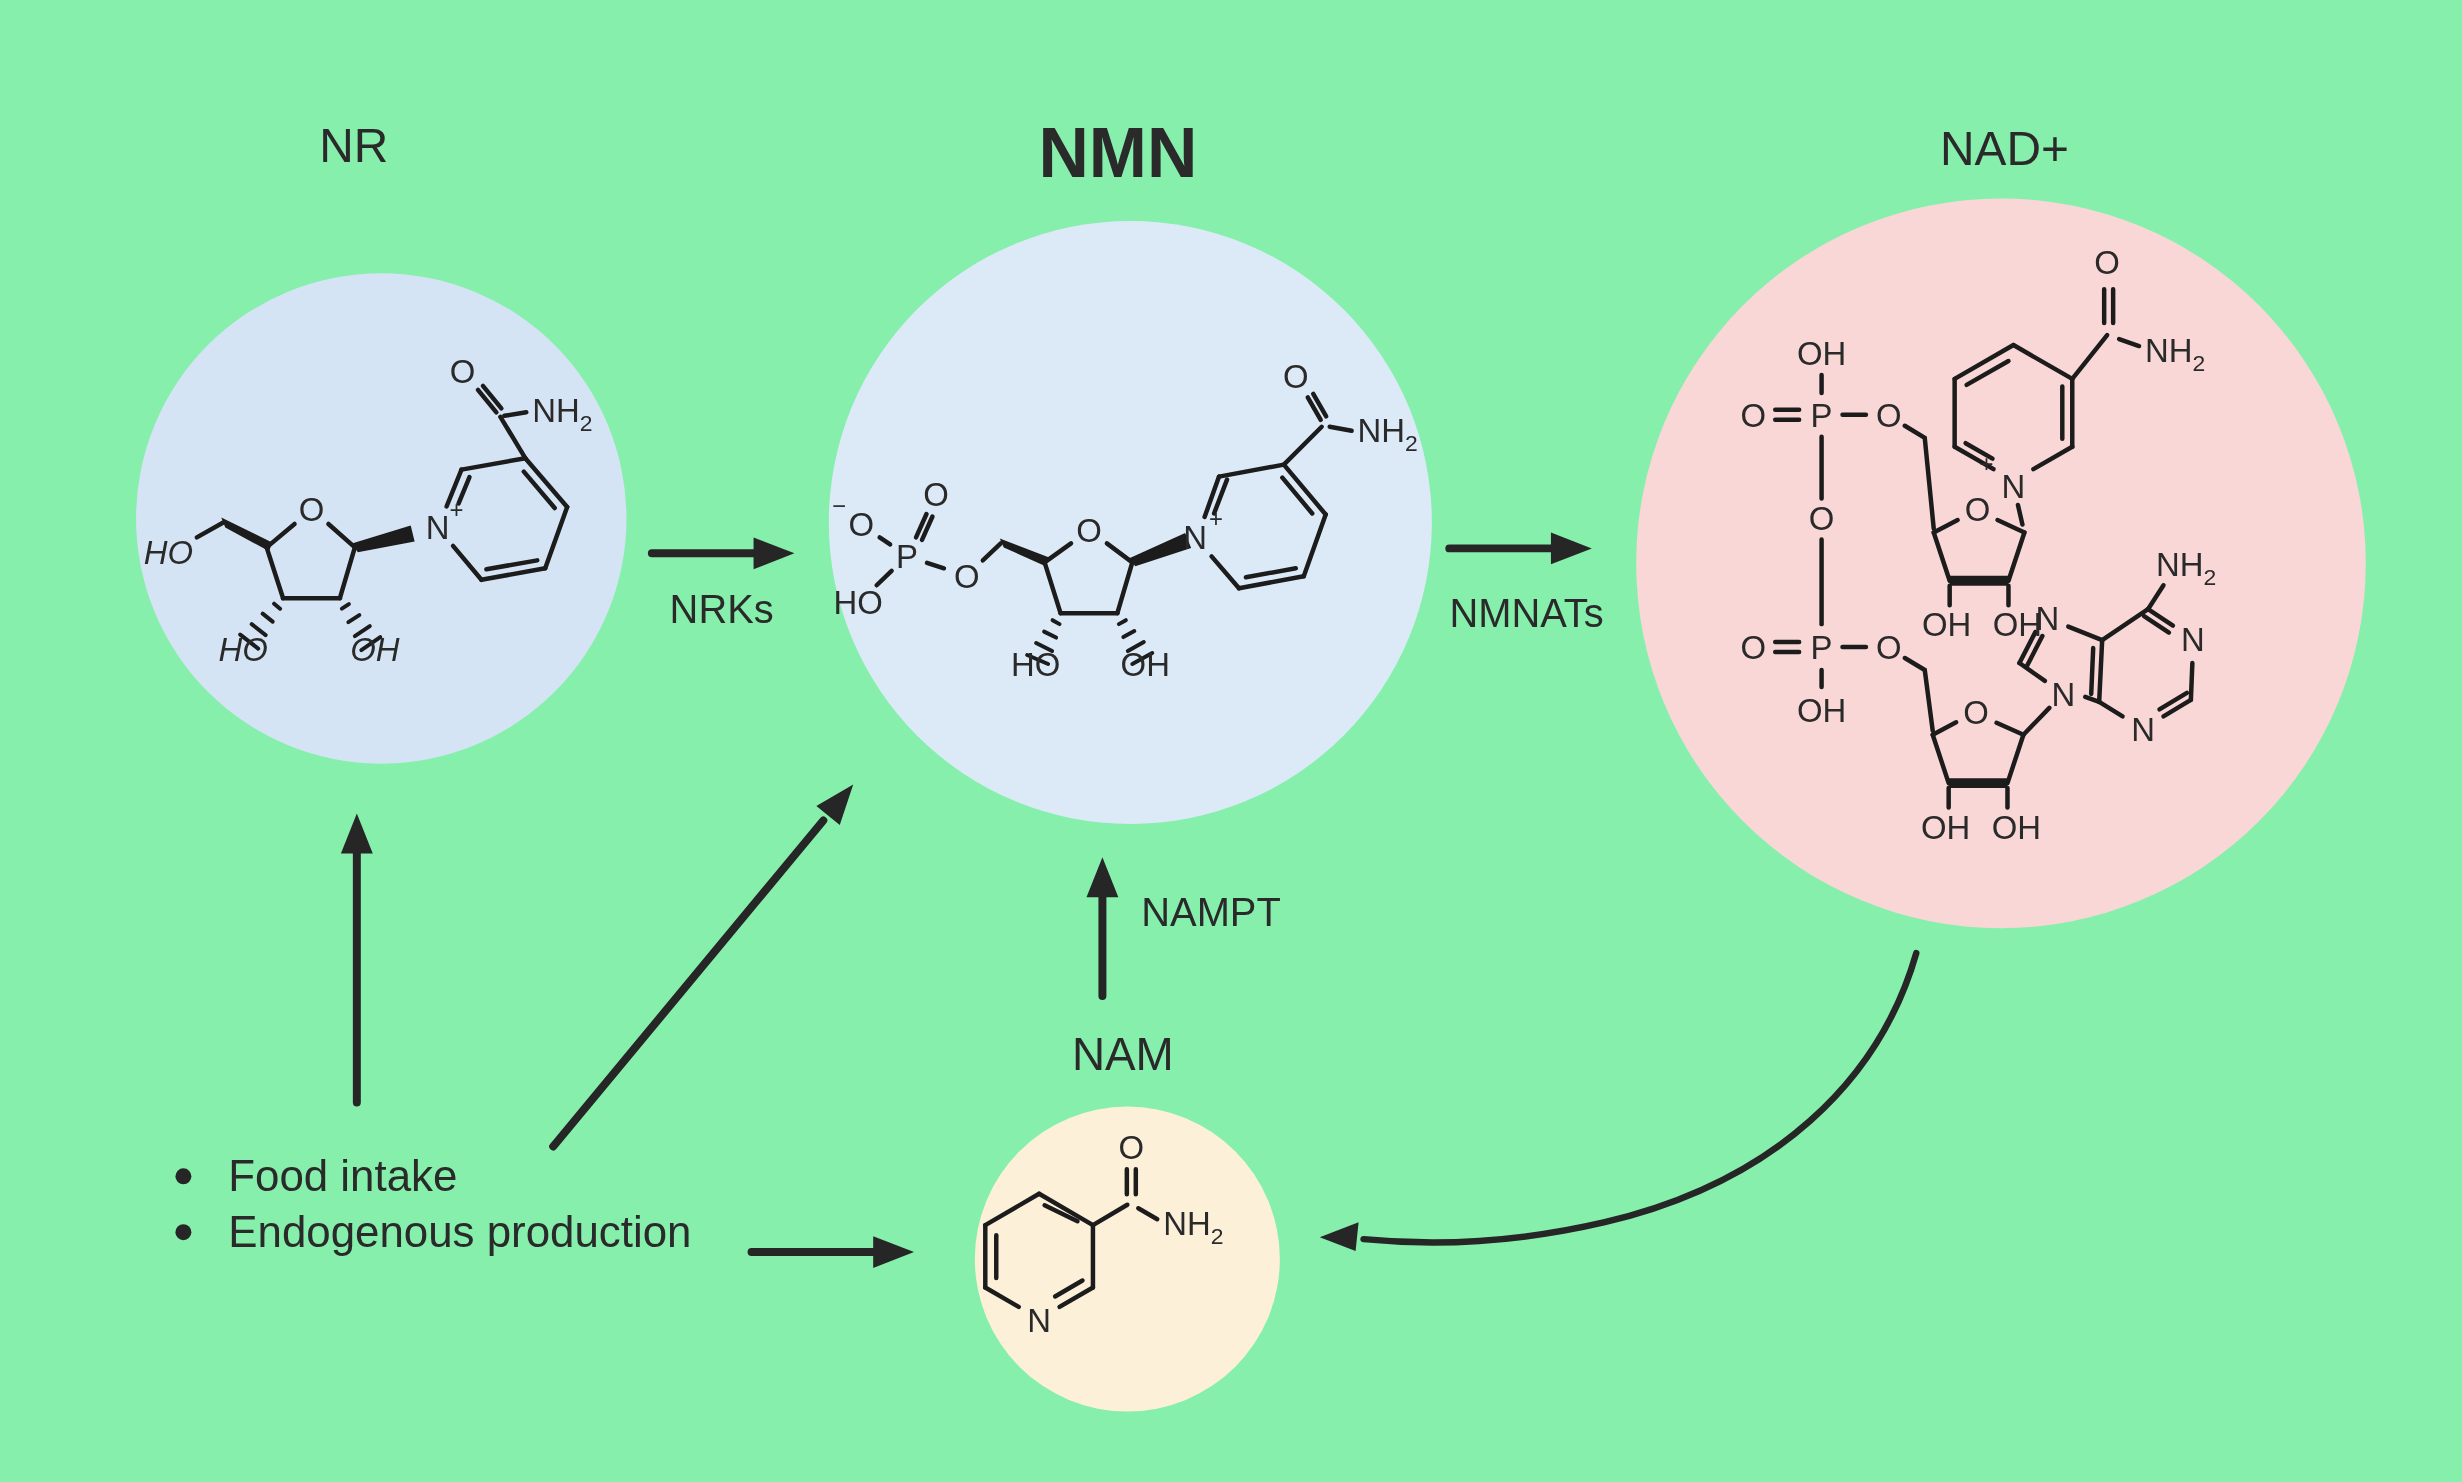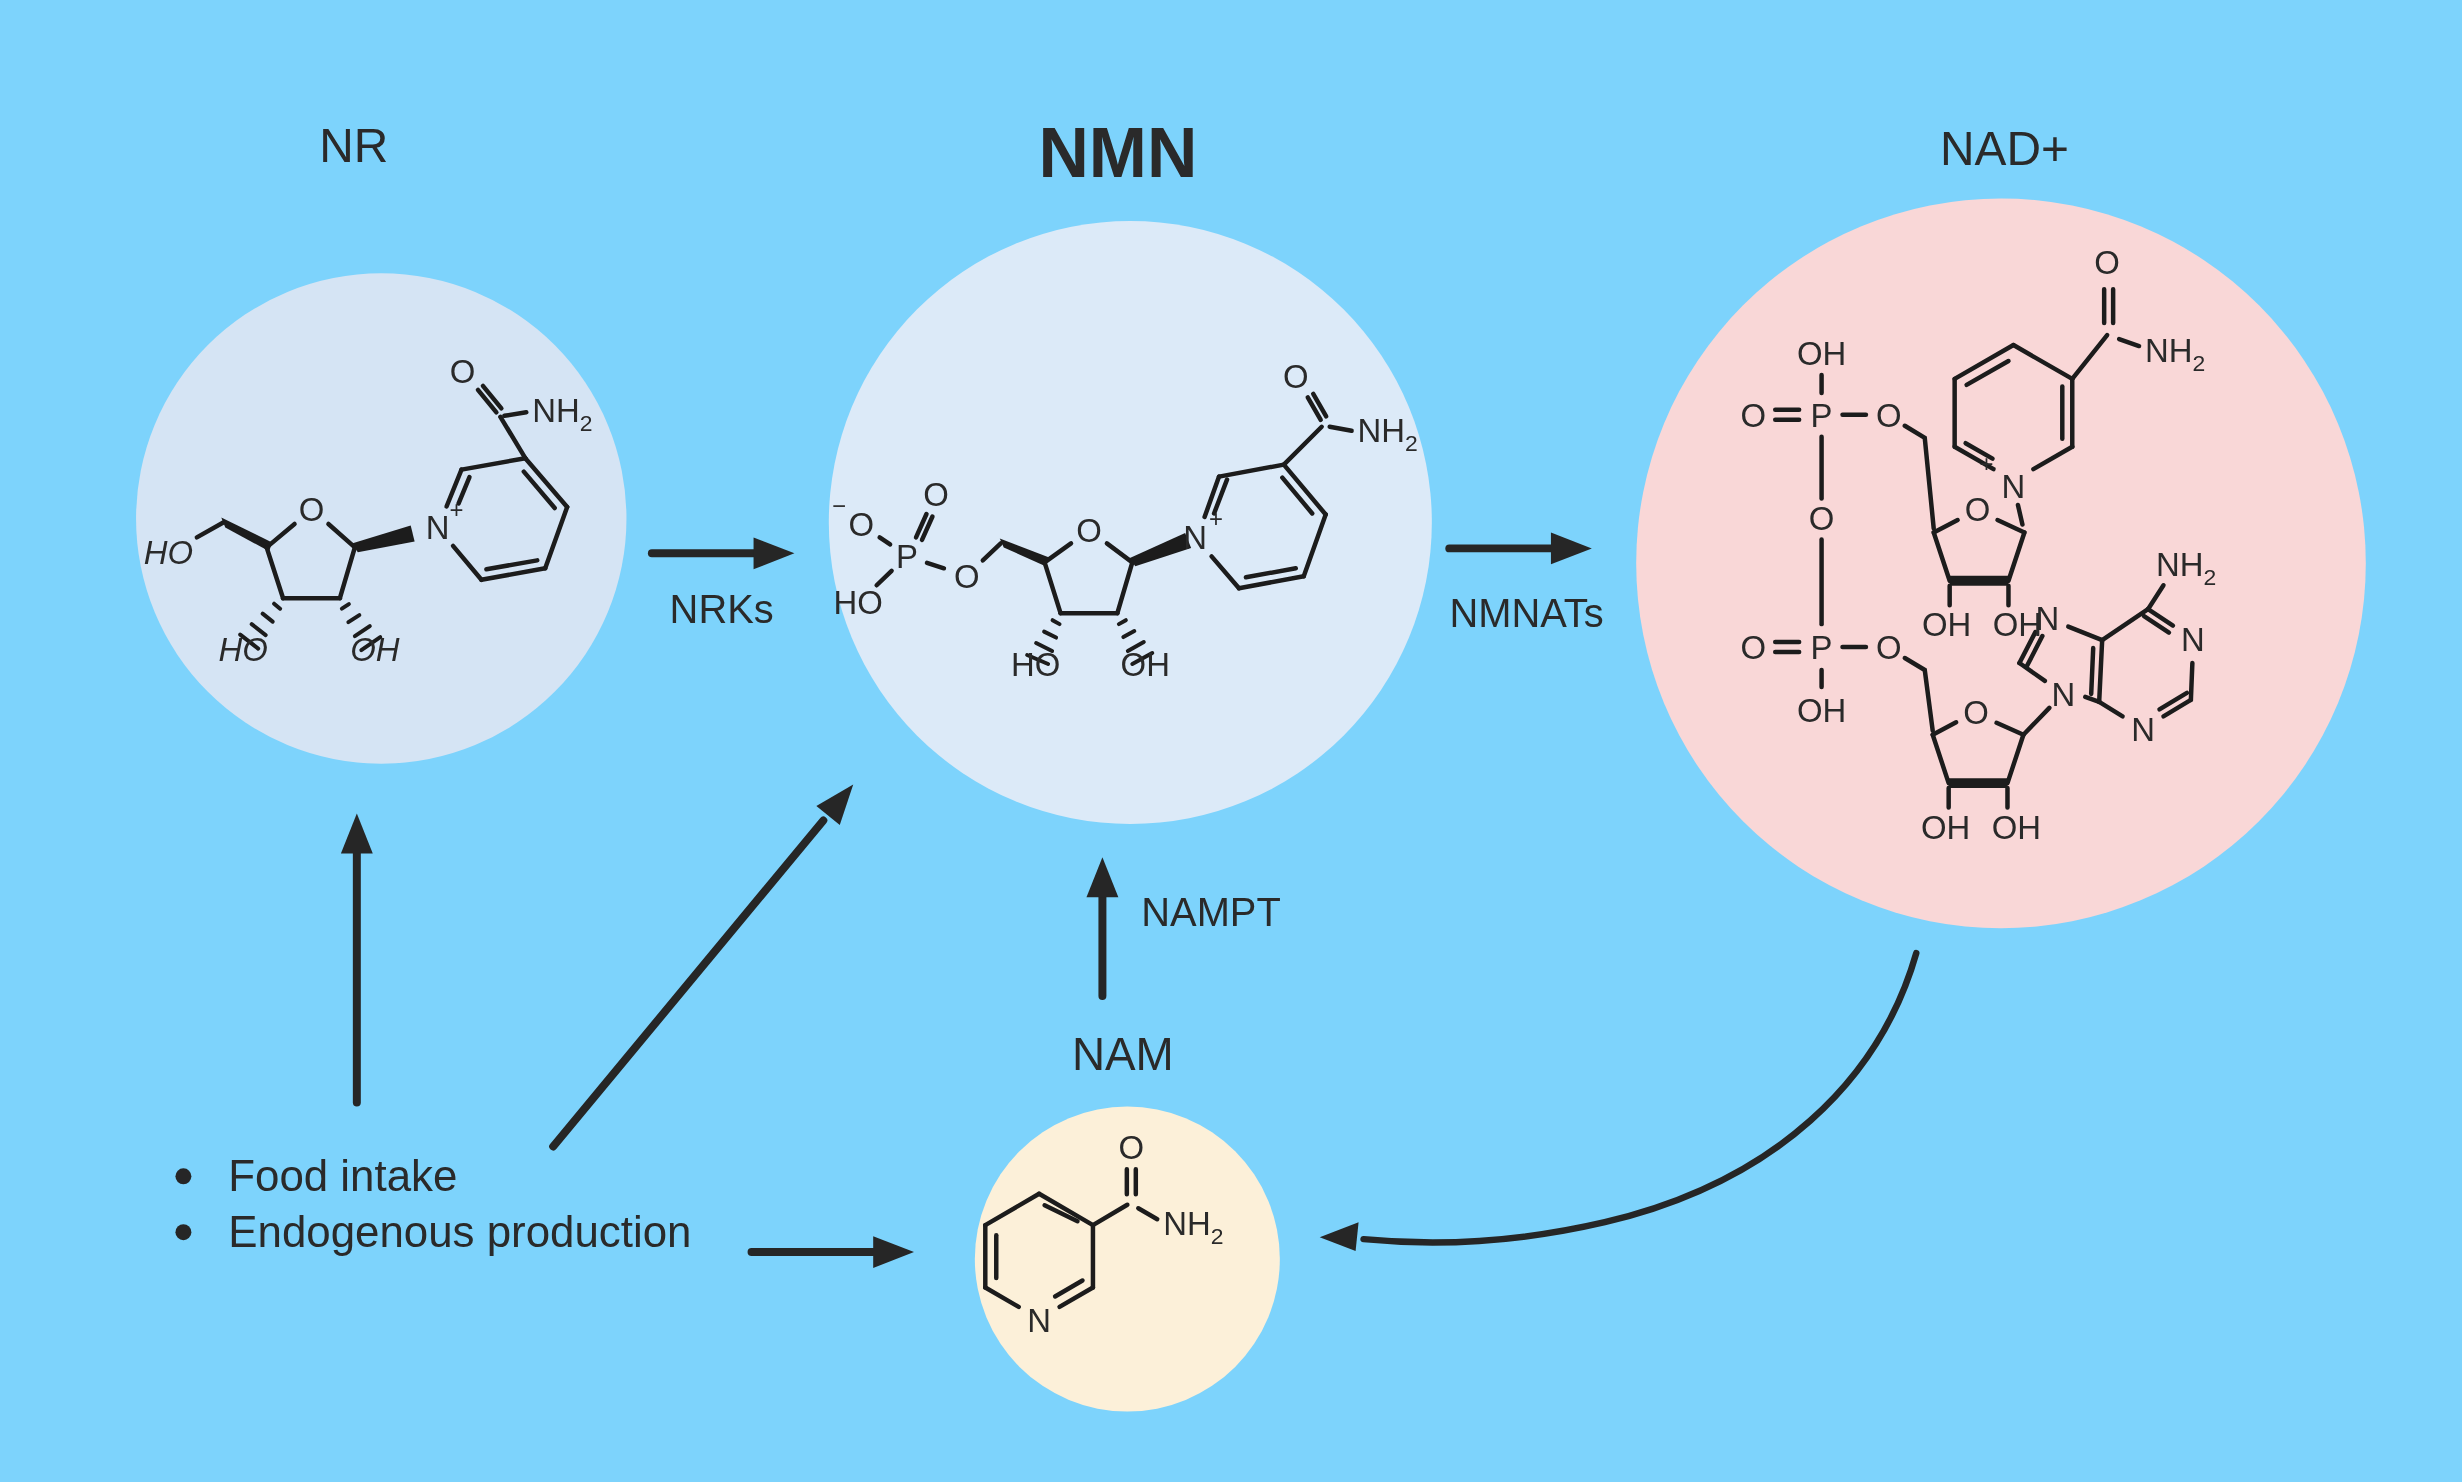--- a/index.html
+++ b/index.html
@@ -1,16 +1,16 @@
 <!DOCTYPE html>
 <html style="font-size:8px"><head>
 <meta charset="utf-8">
 <style>
   html,body{margin:0;padding:0;background:#ffffff;}
-  .canvas{position:relative;width:2462px;height:1483px;background:#7dd3fc;overflow:hidden;}
+  .canvas{position:relative;width:2462px;height:1483px;background:#86efac;overflow:hidden;}
   svg{display:block;}
   text{font-family:"Liberation Sans",sans-serif;fill:#2a2a2a;}
   .bond{stroke:#1c1c1c;stroke-width:9;fill:none;stroke-linecap:round;}
   .bond-bold{stroke:#1c1c1c;stroke-width:20;fill:none;stroke-linecap:butt;}
   .hash{stroke:#1c1c1c;stroke-width:8;fill:none;stroke-linecap:round;}
   .wedge{fill:#1c1c1c;stroke:none;}
   .arrow{stroke:#262626;stroke-width:16;fill:none;stroke-linecap:round;}
   .arrow-thin{stroke:#262626;stroke-width:13;fill:none;stroke-linecap:round;}
   .head{fill:#262626;stroke:none;}
   .t-node{font-size:96px;}

